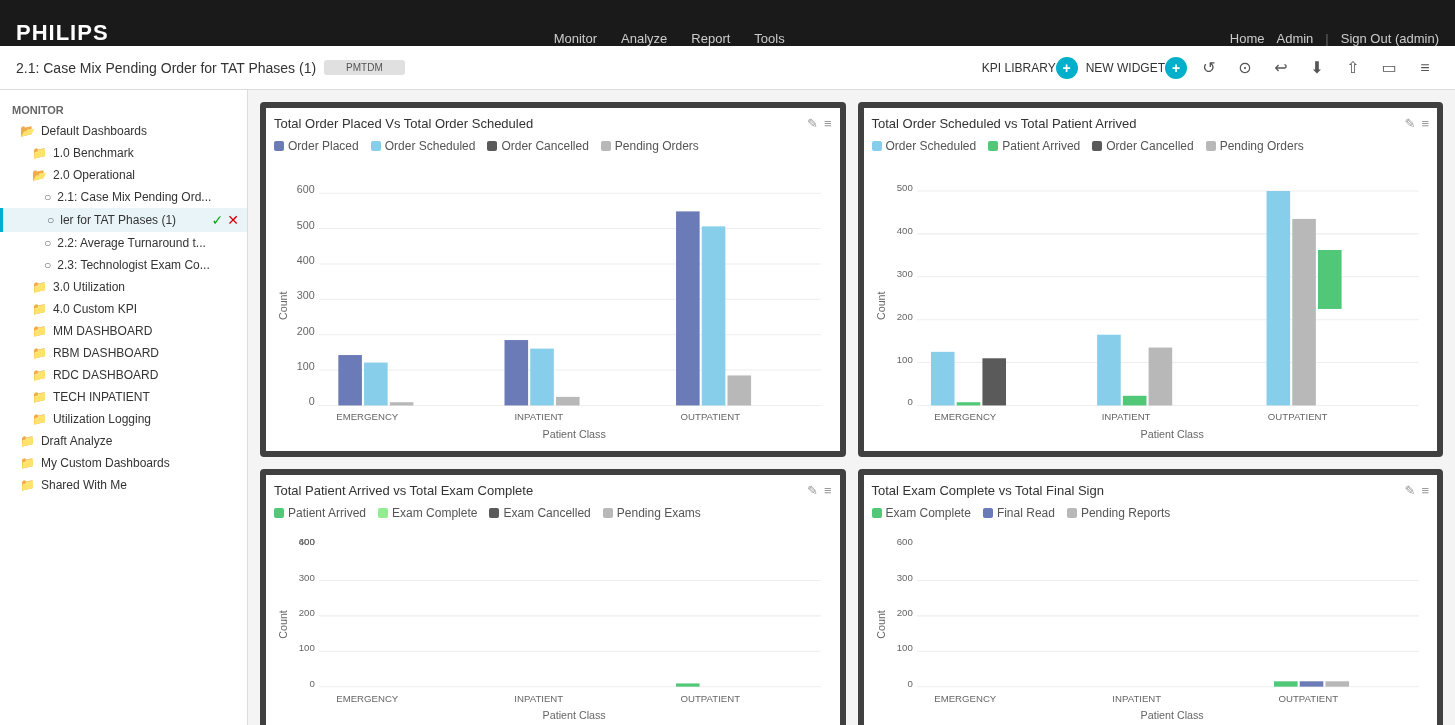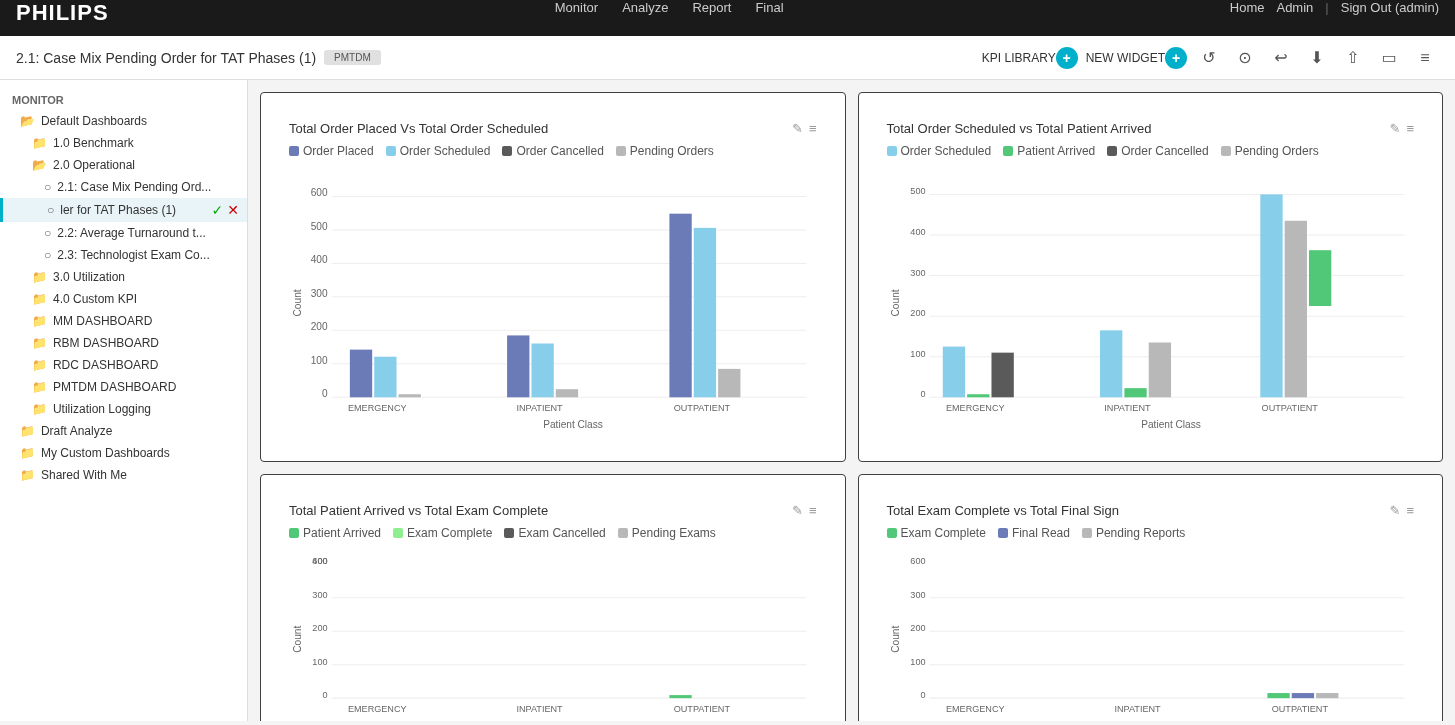--- a/index.html
+++ b/index.html
@@ -2,23 +2,23 @@
 <html><head>
   <meta charset="utf-8">
   <style>
     * { box-sizing: border-box; margin: 0; padding: 0; }
     body { font-family: Arial, sans-serif; font-size: 12px; background: #f4f4f4; color: #333; }
 
     
     .top-nav {
       background: #1a1a1a;
       color: #fff;
-      height: 36px;
+      height: 46px;
       display: flex;
-      align-items: flex-start;
+      align-items: flex-end;
       padding: 0 16px;
       justify-content: space-between;
     }
     .top-nav-logo { font-size: 22px; font-weight: bold; letter-spacing: 1px; color: #fff; }
     .top-nav-menu { display: flex; gap: 24px; }
     .top-nav-menu span { cursor: pointer; font-size: 13px; color: #ccc; }
     .top-nav-right { display: flex; gap: 12px; font-size: 13px; color: #ccc; align-items: center; }
     .top-nav-right span { cursor: pointer; }
     .top-nav-right .separator { color: #666; }
 
@@ -31,21 +31,21 @@
       align-items: center;
       padding: 0 16px;
       justify-content: space-between;
     }
     .breadcrumb-left { display: flex; align-items: center; gap: 8px; }
     .breadcrumb-title { font-size: 14px; color: #333; }
     .pmtdm-badge {
       background: #e0e0e0;
       color: #555;
       font-size: 10px;
-      padding: 2px 10px;
+      padding: 2px 22px;
       border-radius: 3px;
     }
     .breadcrumb-right { display: flex; align-items: center; gap: 8px; }
     .kpi-library-btn, .new-widget-btn {
       display: flex; align-items: center; 
       font-size: 12px; color: #333; cursor: pointer;
     }
     .circle-btn {
       width: 22px; height: 22px; border-radius: 50%;
       background: #00b0ca; color: #fff;
@@ -97,23 +97,23 @@
       display: grid;
       grid-template-columns: 1fr 1fr;
       grid-template-rows: auto auto;
       gap: 12px;
       align-content: start;
     }
 
     
     .chart-widget {
       background: #fff;
-      border: 1px solid #404040;
+      border: 6px solid #404040;
       border-radius: 4px;
-      padding: 28px;
+      padding: 8px;
     }
     .chart-widget-header {
       display: flex; justify-content: space-between; align-items: center;
       margin-bottom: 8px;
     }
     .chart-title { font-size: 13px; color: #333; font-weight: normal; }
     .chart-actions { display: flex; gap: 6px; }
     .chart-action-icon { color: #999; font-size: 13px; cursor: pointer; }
 
     .legend { display: flex; gap: 12px; flex-wrap: wrap; margin-bottom: 8px; }
@@ -123,21 +123,21 @@
   </style>
 </head>
 <body>
 
 <nav class="top-nav">
   <span class="top-nav-logo">PHILIPS</span>
   <div class="top-nav-menu">
     <span>Monitor</span>
     <span>Analyze</span>
     <span>Report</span>
-    <span>Final</span>
+    <span>Tools</span>
   </div>
   <div class="top-nav-right">
     <span>Home</span>
     <span>Admin</span>
     <span class="separator">|</span>
     <span>Sign Out (admin)</span>
   </div>
 </nav>
 
 <div class="breadcrumb-bar">
@@ -217,21 +217,21 @@
     <div class="sidebar-item indent-2">
       <span class="sidebar-icon">📁</span>
       <span class="sidebar-item-text">RBM DASHBOARD</span>
     </div>
     <div class="sidebar-item indent-2">
       <span class="sidebar-icon">📁</span>
       <span class="sidebar-item-text">RDC DASHBOARD</span>
     </div>
     <div class="sidebar-item indent-2">
       <span class="sidebar-icon">📁</span>
-      <span class="sidebar-item-text">PMTDM DASHBOARD</span>
+      <span class="sidebar-item-text">TECH INPATIENT</span>
     </div>
     <div class="sidebar-item indent-2">
       <span class="sidebar-icon">📁</span>
       <span class="sidebar-item-text">Utilization Logging</span>
     </div>
     <div class="sidebar-item indent-1">
       <span class="sidebar-icon">📁</span>
       <span class="sidebar-item-text">Draft Analyze</span>
     </div>
     <div class="sidebar-item indent-1">

